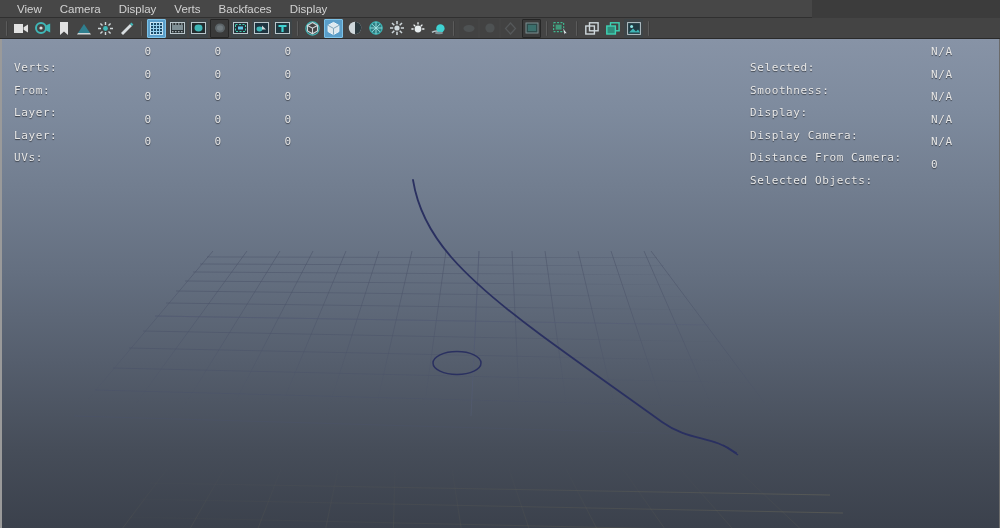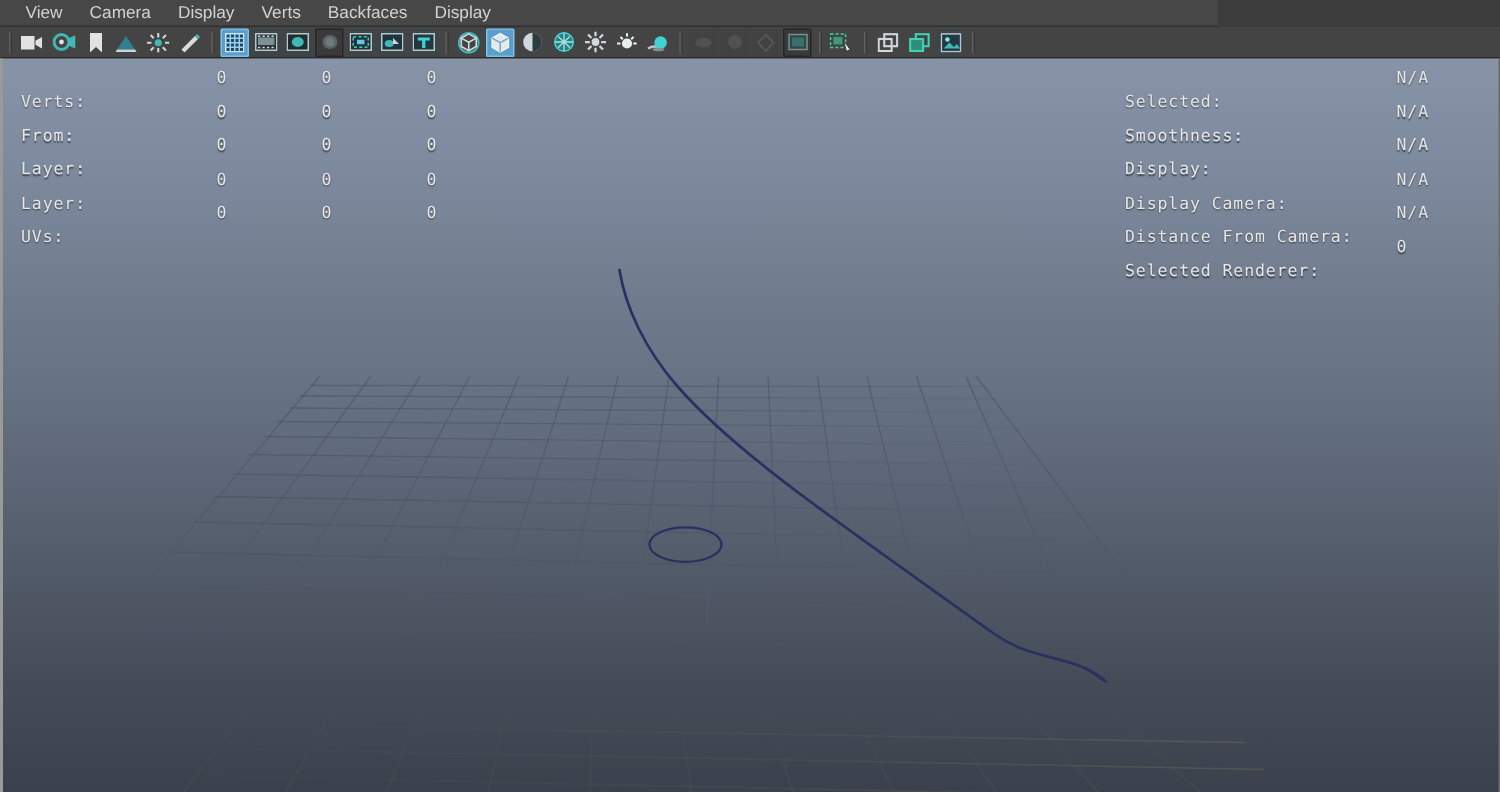--- a/index.html
+++ b/index.html
@@ -436,18 +436,18 @@
     </div>
     <div class="hud-row">
       <span class="hud-label">Display Camera:</span>
       <span class="hud-val">N/A</span>
     </div>
     <div class="hud-row">
       <span class="hud-label">Distance From Camera:</span>
       <span class="hud-val">N/A</span>
     </div>
     <div class="hud-row">
-      <span class="hud-label">Selected Renderer:</span>
+      <span class="hud-label">Selected Objects:</span>
       <span class="hud-val">0</span>
     </div>
   </div>
 
 </div>
 
 </body></html>

